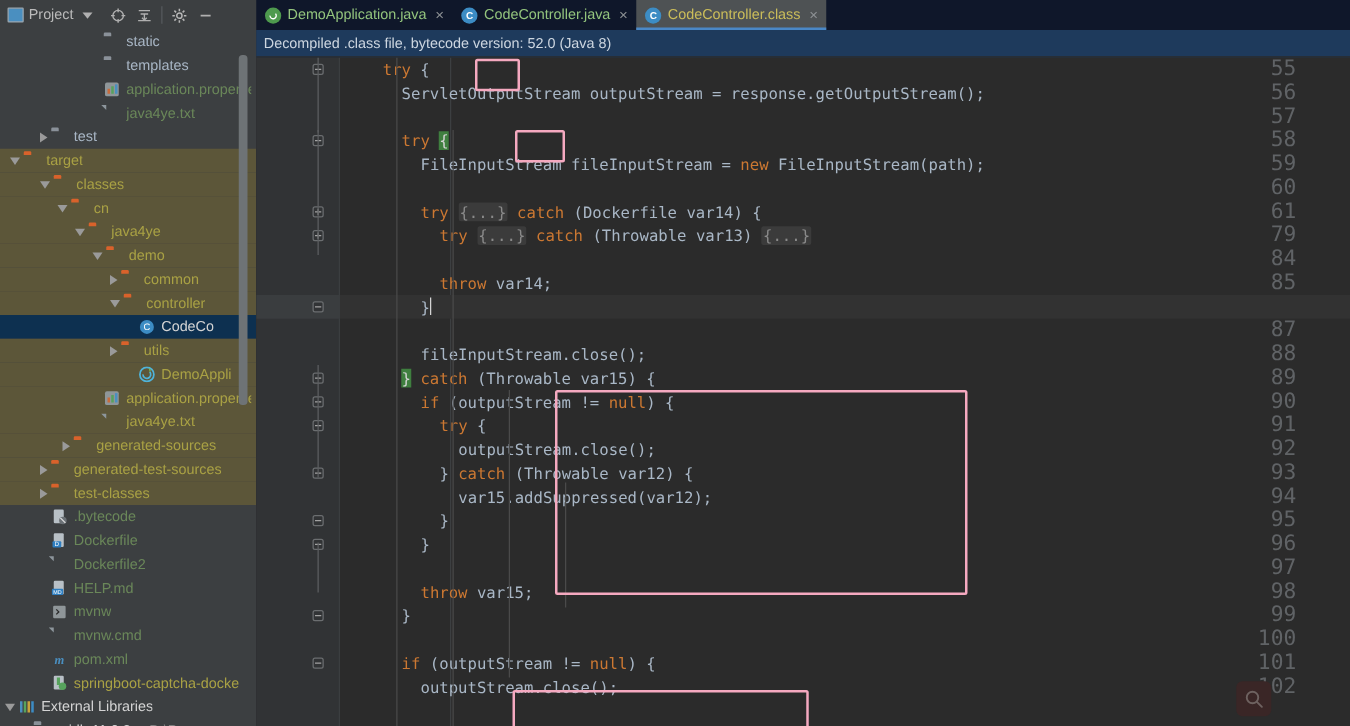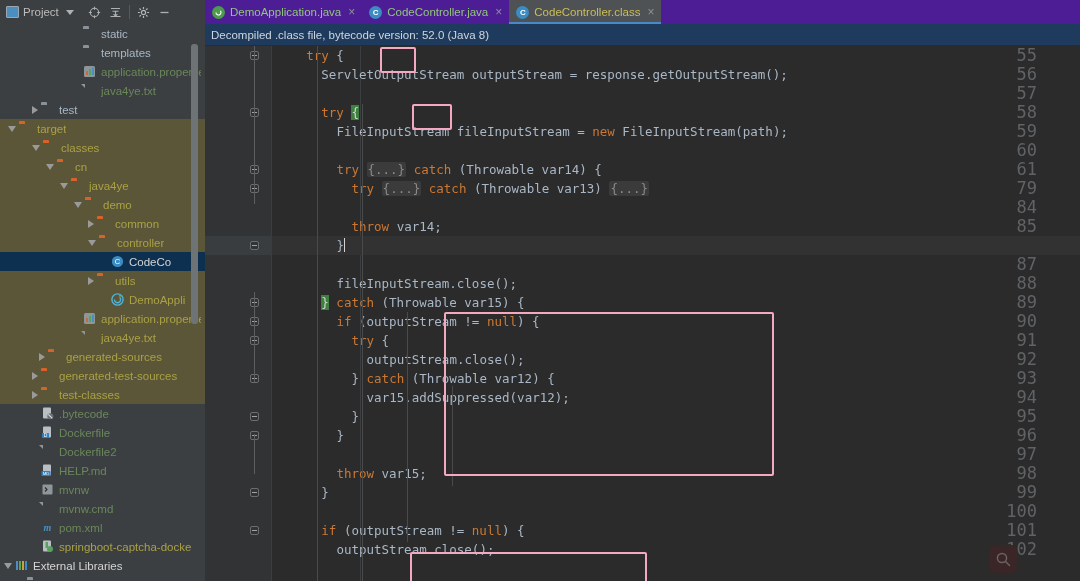--- a/index.html
+++ b/index.html
@@ -38,21 +38,21 @@
   .tb-icons { display: flex; align-items: center; gap: 0px; margin-left: 6px; }
   .tb-ico {
     width: 21px; height: 22px; display: flex; align-items: center;
     justify-content: center; cursor: default;
   }
   .vsep { width: 1px; height: 14px; background: #555a5d; margin: 0 3px; }
 
   
   .tabstrip {
     position: absolute; left: 205px; top: 0; width: 875px; height: 24px;
-    background: #4c1d95; display: flex; align-items: stretch;
+    background: #0f172a; display: flex; align-items: stretch;
   }
   .tab {
     display: flex; align-items: center; gap: 5px;
     padding: 0 7px 0 7px; height: 24px; cursor: default;
     font-size: 11.5px; font-family: "Liberation Sans", sans-serif;
     color: #93c47d; position: relative; white-space: nowrap;
   }
   .tab.active { background: #4e5254; color: #cbbd5a; }
   .tab.active::after {
     content: ""; position: absolute; left: 0; right: 0; bottom: 0;
@@ -362,21 +362,21 @@
               <rect x="6" y="4" width="2" height="6" fill="#57a35d"></rect>
               <rect x="9" y="2.5" width="2" height="7.5" fill="#4a8fc0"></rect>
             </svg></span>
           <span class="lbl c-yellow">application.propertie</span>
         </div>
         <div class="row excluded" style="padding-left: 74px;">
           <span class="arrow none"></span>
           <span class="fico"><span class="file-doc"></span></span>
           <span class="lbl c-yellow">java4ye.txt</span>
         </div>
-        <div class="row excluded" style="padding-left: 39px;">
+        <div class="row excluded" style="padding-left: 50px;">
           <span class="arrow closed"></span>
           <span class="fico"><span class="folder-orange"></span></span>
           <span class="lbl c-yellow">generated-sources</span>
         </div>
         <div class="row excluded" style="padding-left: 32px;">
           <span class="arrow closed"></span>
           <span class="fico"><span class="folder-orange"></span></span>
           <span class="lbl c-yellow">generated-test-sources</span>
         </div>
         <div class="row excluded" style="padding-left: 32px;">
@@ -546,21 +546,21 @@
           <div class="fold-rail" style="top: 246px; height: 90px;"></div>
           <div class="fold-rail" style="top: 388px; height: 40px;"></div>
         </div>
       <div class="lines" id="lines">
           <div class="code" style="top: 0px; left: 34.2px;"><span class="k">try</span><span class="pln"> {</span></div>
           <div class="code" style="top: 19px; left: 49.3px;"><span class="pln">ServletOutputStream outputStream = response.getOutputStream();</span></div>
           <div class="code" style="top: 38px; left: 4px;"></div>
           <div class="code" style="top: 57px; left: 49.3px;"><span class="k">try</span><span class="pln"> </span><span class="brace-hl">{</span></div>
           <div class="code" style="top: 76px; left: 64.4px;"><span class="pln">FileInputStream fileInputStream = </span><span class="k">new</span><span class="pln"> FileInputStream(path);</span></div>
           <div class="code" style="top: 95px; left: 4px;"></div>
-          <div class="code" style="top: 114px; left: 64.4px;"><span class="k">try</span><span class="pln"> </span><span class="fold-chip">{...}</span><span class="pln"> </span><span class="k">catch</span><span class="pln"> (Throwable var14) {</span></div>
+          <div class="code" style="top: 114px; left: 64.4px;"><span class="k">try</span><span class="pln"> </span><span class="fold-chip">{...}</span><span class="pln"> </span><span class="k">catch</span><span class="pln"> (Dockerfile var14) {</span></div>
           <div class="code" style="top: 133px; left: 79.5px;"><span class="k">try</span><span class="pln"> </span><span class="fold-chip">{...}</span><span class="pln"> </span><span class="k">catch</span><span class="pln"> (Throwable var13) </span><span class="fold-chip">{...}</span></div>
           <div class="code" style="top: 152px; left: 4px;"></div>
           <div class="code" style="top: 171px; left: 79.5px;"><span class="k">throw</span><span class="pln"> var14;</span></div>
           <div class="curline" style="top: 190px;"></div>
           <div class="code" style="top: 190px; left: 64.4px;"><span class="pln">}</span><span style="display: inline-block; width: 1px; height: 14px; background: rgb(212, 212, 212); vertical-align: -2px;"></span></div>
           <div class="code" style="top: 209px; left: 4px;"></div>
           <div class="code" style="top: 228px; left: 64.4px;"><span class="pln">fileInputStream.close();</span></div>
           <div class="code" style="top: 247px; left: 49.3px;"><span class="brace-hl">}</span><span class="pln"> </span><span class="k">catch</span><span class="pln"> (Throwable var15) {</span></div>
           <div class="code" style="top: 266px; left: 64.4px;"><span class="k">if</span><span class="pln"> (outputStream != </span><span class="k">null</span><span class="pln">) {</span></div>
           <div class="code" style="top: 285px; left: 79.5px;"><span class="k">try</span><span class="pln"> {</span></div>

